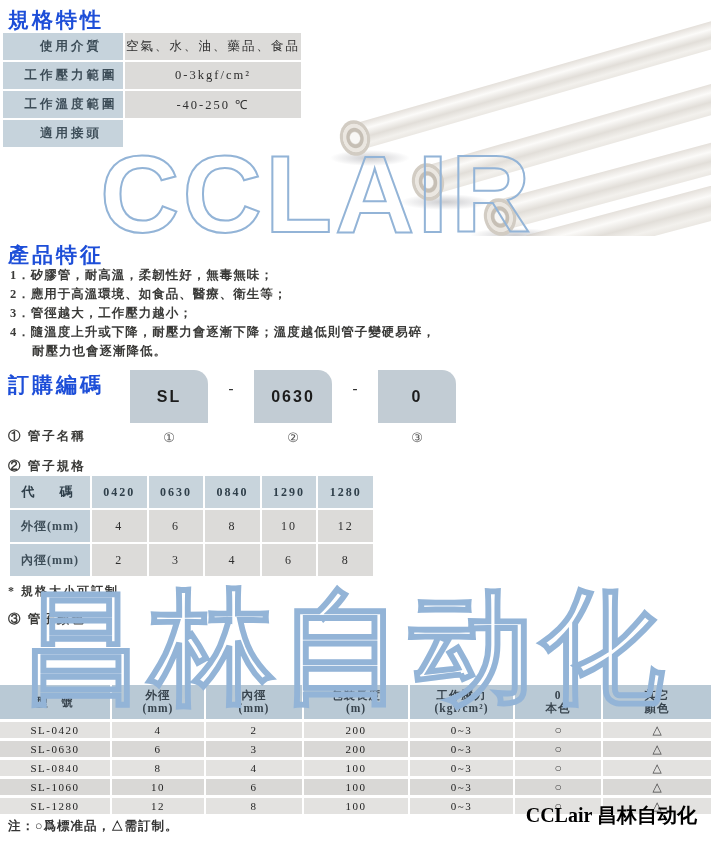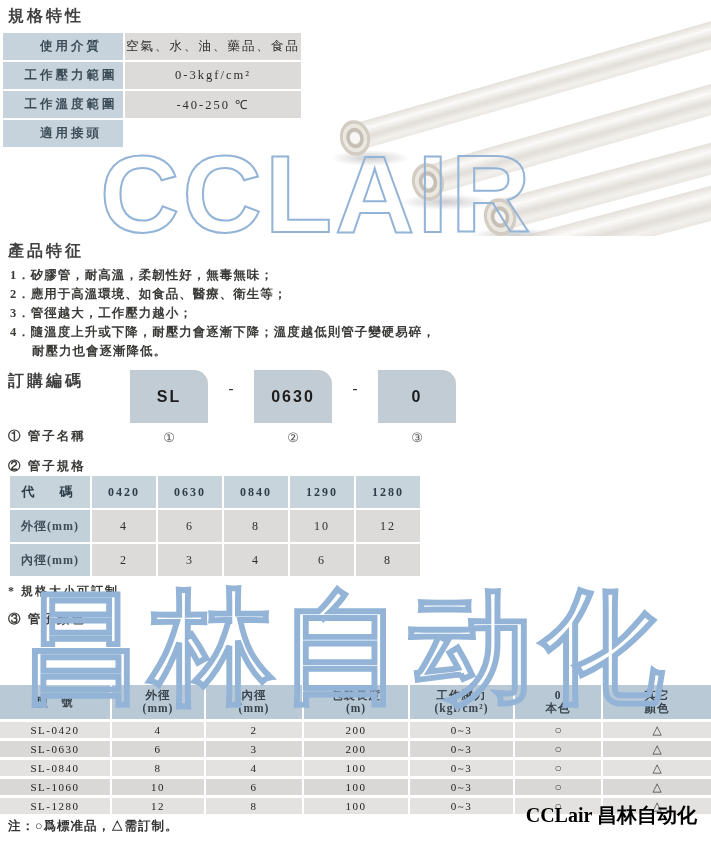--- a/index.html
+++ b/index.html
@@ -1,20 +1,20 @@
 <!DOCTYPE html>
 <html><head>
 <meta charset="utf-8">
 <style>
   html,body{margin:0;padding:0;background:#ffffff;}
   .page{position:relative;width:711px;height:850px;background:#ffffff;overflow:hidden;
         font-family:"Liberation Serif",serif;color:#333;}
 
   
-  .section-title{position:absolute;color:#404040;font-size:16px;font-weight:bold;letter-spacing:3px;}
+  .section-title{position:absolute;color:#1d4ed8;font-size:21px;font-weight:bold;letter-spacing:3px;}
   #t-spec{left:8px;top:6px;}
   #t-feat{left:8px;top:241px;}
   #t-order{left:8px;top:371px;}
 
   
   .spec-table{position:absolute;left:3px;top:33px;width:298px;}
   .spec-row{display:flex;height:27px;margin-bottom:2px;}
   .spec-label{width:104px;margin-right:2px;background:#c6d3dc;color:#3d4d58;font-size:12.5px;
               font-weight:bold;letter-spacing:3px;display:flex;align-items:center;justify-content:center;padding-left:16px;}
   .spec-value{flex:1;background:#dcdbd9;color:#2e2e2e;font-size:12.5px;letter-spacing:2px;
@@ -59,21 +59,21 @@
              font-family:"Liberation Sans",sans-serif;display:flex;align-items:center;justify-content:center;}
   .order-dash{width:46px;text-align:center;line-height:37px;font-weight:bold;font-size:15px;color:#333;}
   .order-circ{margin-top:7px;font-size:13px;color:#555;}
   .order-note{position:absolute;left:8px;font-size:12.5px;font-weight:bold;color:#3a3a38;letter-spacing:2px;}
   #note-name{top:428px;}
   #note-spec{top:458px;}
   #note-custom{top:583px;font-size:12px;}
   #note-color{top:611px;}
 
   
-  .size-table{position:absolute;left:10px;top:476px;width:410px;}
+  .size-table{position:absolute;left:10px;top:476px;width:363px;}
   .size-row{display:flex;height:32px;margin-bottom:2px;}
   .size-cell{flex:1;margin-right:2px;background:#dcdbd9;color:#2e2e2e;font-size:12px;letter-spacing:2px;
              display:flex;align-items:center;justify-content:center;}
   .size-cell:last-child{margin-right:0;}
   .size-cell.first{flex:0 0 80px;}
   .size-head .size-cell{background:#c8d4dc;color:#2f3f4a;font-weight:bold;}
   .size-head .size-cell.first{letter-spacing:6px;font-size:13px;}
   .size-row.body .size-cell.first{background:#c2d0da;color:#3d4d58;font-weight:bold;letter-spacing:1px;}
 
   

